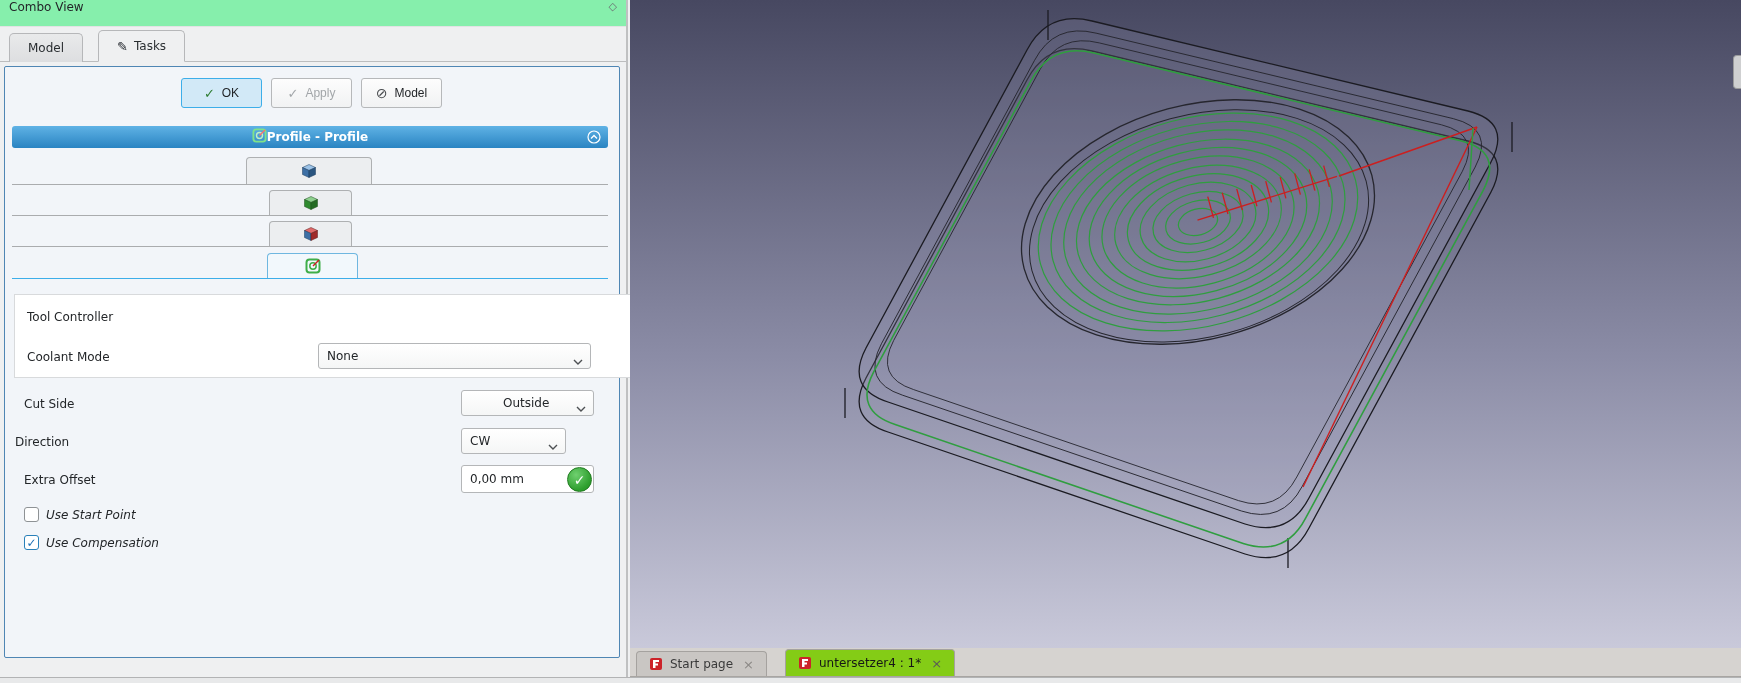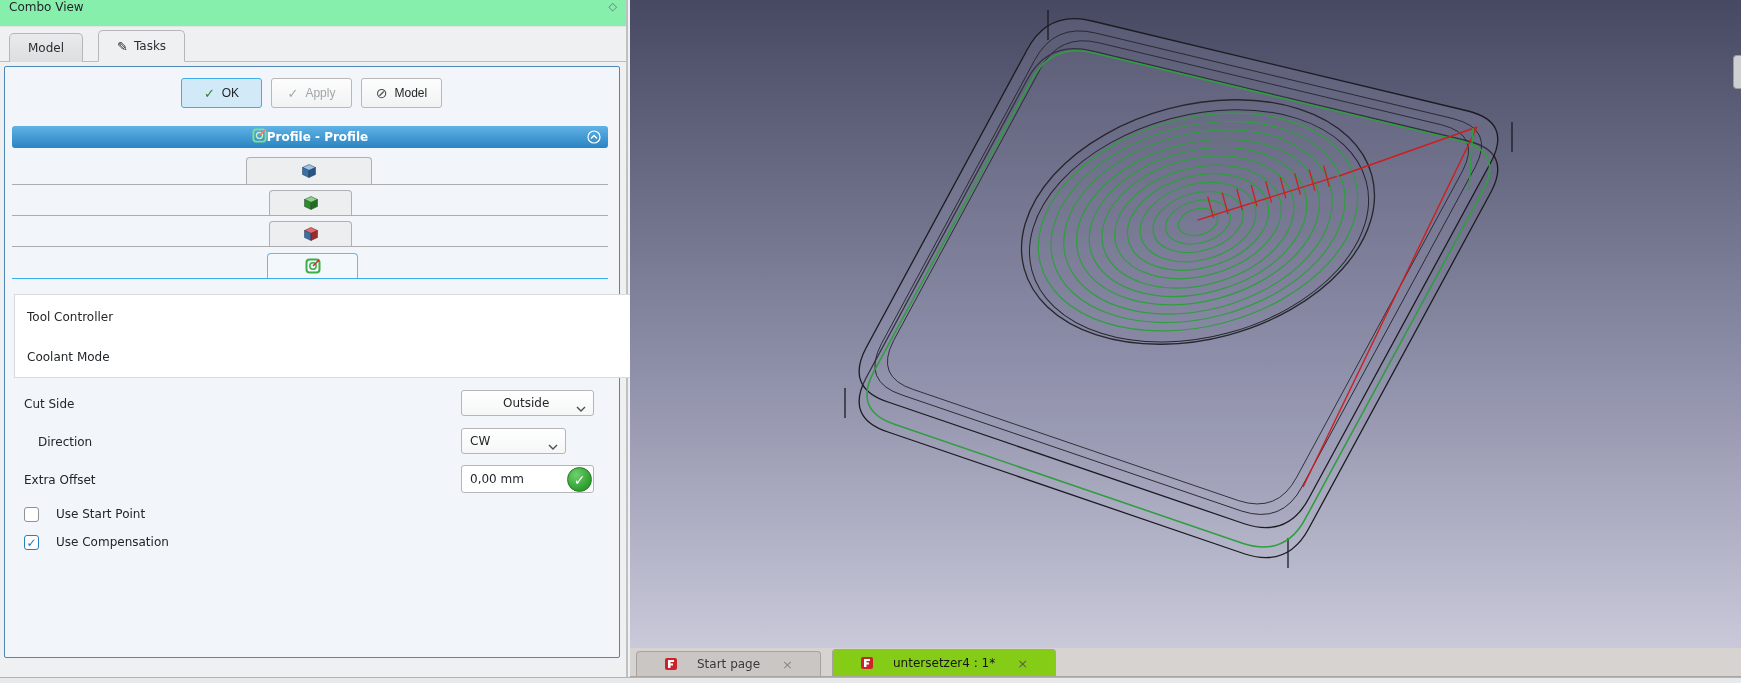--- a/index.html
+++ b/index.html
@@ -47,38 +47,38 @@
   .white-form .lb { left:12px; top:55px; }
 
   .combo { position:absolute; height:26px; border:1px solid #b4b6b8; border-radius:3px; background:linear-gradient(#ffffff,#f5f6f6); display:flex; align-items:center; padding:0 26px 0 8px; color:#232629; cursor:default; }
   .combo .chev { position:absolute; right:7px; top:10px; }
   .combo-tc { left:303px; top:9px;  width:273px; }
   .combo-cm { left:303px; top:48px; width:273px; }
   .combo-cutside   { left:456px; top:323px; width:133px;padding-left:41px; }
   .combo-direction { left:456px; top:361px; width:105px; }
 
   .l-cutside   { left:19px; top:330px; }
-  .l-direction { left:33px; top:368px; }
+  .l-direction { left:10px; top:368px; }
   .l-extra     { left:19px; top:406px; }
 
   .spin { position:absolute; left:456px; top:398px; width:133px; height:28px; border:1px solid #b4b6b8; border-radius:3px; background:#ffffff; display:flex; align-items:center; padding-left:8px; }
   .okdot { position:absolute; right:1px; top:1px; width:25px; height:25px; border-radius:50%; background:radial-gradient(circle at 35% 30%, #6fd06f, #2d9e2d 70%); border:1px solid #1f7a1f; color:#fff; font-weight:bold; font-size:14px; display:flex; align-items:center; justify-content:center; }
 
-  .cbrow { position:absolute; display:flex; align-items:flex-start; gap:17px; cursor:default; }
+  .cbrow { position:absolute; display:flex; align-items:flex-end; gap:7px; cursor:default;font-style:italic; }
   .cb1 { left:19px; top:440px; }
   .cb2 { left:19px; top:468px; }
   .cb { width:15px; height:15px; border:1px solid #8e9295; border-radius:3px; background:#fff; display:flex; align-items:center; justify-content:center; font-size:12px; font-weight:bold; color:#1d6fb5; }
   .cb .cbmark { display:none; }
   .cb.checked { border-color:#2980b9; }
   .cb.checked .cbmark { display:block; }
 
   
   .viewport { position:absolute; left:630px; top:0; width:1111px; height:648px; }
   .doc-tabs { position:absolute; left:630px; top:648px; width:1111px; height:29px; background:#d6d3d0; border-bottom:1px solid #a8a5a2; display:flex; align-items:flex-end; padding-left:6px; }
-  .dtab { height:25px; display:flex; align-items:center; gap:19px; padding:0 27px; border:1px solid #a5a29f; border-bottom:none; border-radius:4px 4px 0 0; background:#c9c6c3; margin-right:11px; color:#3a3a3a; cursor:default; }
+  .dtab { height:25px; display:flex; align-items:center; gap:7px; padding:0 12px; border:1px solid #a5a29f; border-bottom:none; border-radius:4px 4px 0 0; background:#c9c6c3; margin-right:18px; color:#3a3a3a; cursor:default; }
   .dtab.active { height:27px; background:#84cc16; color:#161616; }
   .dtab .close { color:#8b8885; font-size:13px; margin-left:3px; }
   .dtab.active .close { color:#5a5a5a; }
 
   .bottom-strip { position:absolute; left:0; top:677px; width:1741px; height:6px; background:#e8e9ea; border-top:1px solid #b2b3b4; }
   .right-handle { position:absolute; left:1733px; top:55px; width:8px; height:34px; background:#cfd0d1; border:1px solid #9a9b9c; border-right:none; border-radius:4px 0 0 4px; }
 </style>
 </head>
 <body>
 
@@ -167,20 +167,28 @@
               <rect x="1.5" y="1.5" width="13" height="13" rx="3" fill="none" stroke="#3fae49" stroke-width="2"></rect>
               <circle cx="8" cy="8" r="3.2" fill="none" stroke="#3fae49" stroke-width="1.5"></circle>
               <line x1="8" y1="8" x2="14" y2="2" stroke="#cc2222" stroke-width="1.5"></line>
             </svg>
           </div>
         </div>
 
         <div class="white-form">
           <span class="flabel la">Tool Controller</span>
           <span class="flabel lb">Coolant Mode</span>
+          <div class="combo combo-cm">
+            <span>None</span>
+            <span class="chev">
+              <svg width="10" height="6" viewBox="0 0 10 6">
+                  <polyline points="1,1 5,5 9,1" fill="none" stroke="#4d5053" stroke-width="1.4"></polyline>
+                </svg>
+            </span>
+          </div>
         </div>
 
         <span class="flabel l-cutside">Cut Side</span>
         <div class="combo combo-cutside">
           <span>Outside</span>
           <span class="chev">
             <svg width="10" height="6" viewBox="0 0 10 6">
                 <polyline points="1,1 5,5 9,1" fill="none" stroke="#4d5053" stroke-width="1.4"></polyline>
               </svg>
           </span>

